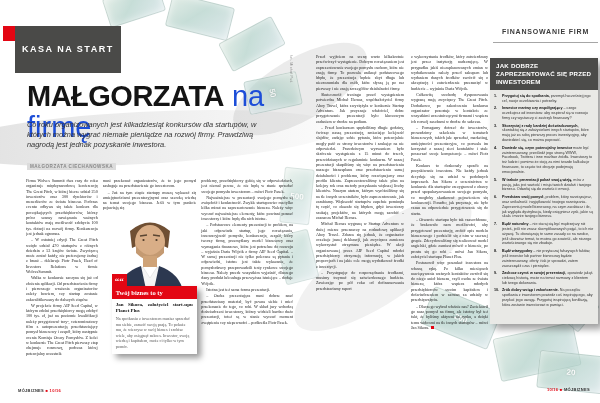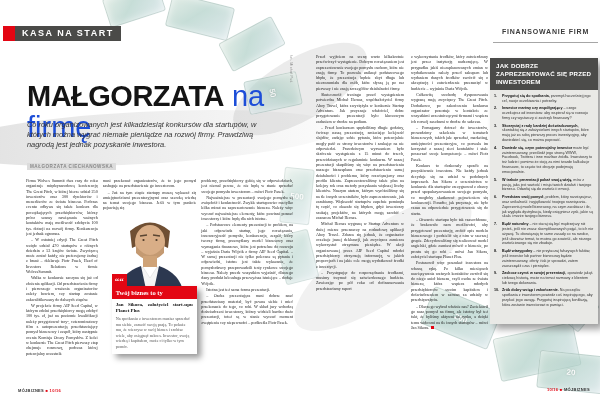--- a/index.html
+++ b/index.html
@@ -31,21 +31,21 @@
   .note:nth-child(8){left:496px;top:330px;width:82px;height:44px;transform:rotate(-12deg);}
   .note:nth-child(9){left:543px;top:286px;width:52px;height:34px;transform:rotate(40deg);}
   .note:nth-child(10){left:538px;top:353px;width:66px;height:38px;transform:rotate(6deg);}
 
   
   .content{position:absolute;inset:0;z-index:2;}
 
   
   .kicker-red{left:3px;top:26px;width:12px;height:15px;background:#e30613;}
   .kicker-box{left:15px;top:26px;height:15px;background:#4a4a48;color:#fff;
-              font-size:9px;font-weight:bold;letter-spacing:1.5px;line-height:15px;padding:0 7px;}
+              font-size:9px;font-weight:bold;letter-spacing:1.5px;line-height:15px;padding:16px 7px;}
 
   
   .headline{left:27px;top:50px;width:300px;color:#141414;font-weight:800;
             font-size:29px;line-height:31px;letter-spacing:-.5px;}
   .headline .tail{color:#1d4ed8;font-weight:400;letter-spacing:0;}
 
   
   .lead{left:27px;top:120px;width:248px;font-size:7.4px;line-height:10px;color:#333;font-style:italic;}
 
   

